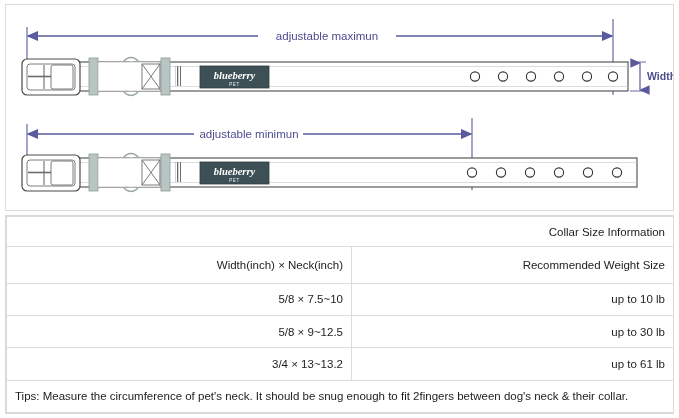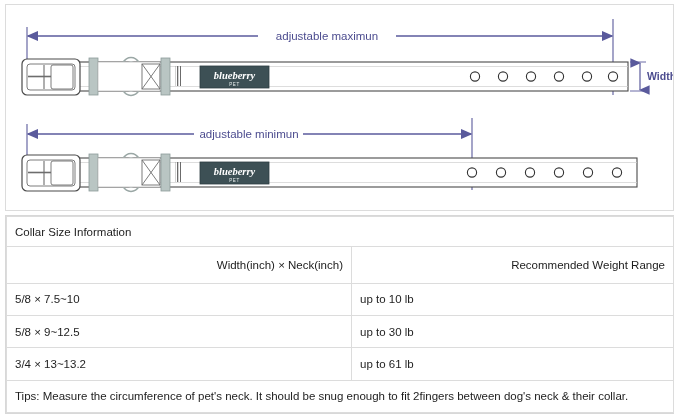--- a/index.html
+++ b/index.html
@@ -28,24 +28,24 @@
     width:100%;height:100%;border-collapse:collapse;table-layout:fixed;
   }
   table.size-table td{
     border:1px solid #dcdcdc;
     font-size:11.5px;
     color:#1d1d1d;
     padding:0 8px;
     background:#fff;
   }
   td.caption-cell{
-    text-align:left;height:28px;font-size:12px;border-left:none;border-top:none;border-right:none;
+    text-align:right;height:28px;font-size:12px;border-left:none;border-top:none;border-right:none;
   }
   td.head-cell{text-align:right;height:34px;}
-  td.body-cell{text-align:left;height:30px;margin-left:42px;}
+  td.body-cell{text-align:right;height:30px;margin-left:42px;}
   td.tips-cell{
     text-align:left;height:30px;font-size:11.5px;border-bottom:none;border-left:none;border-right:none;
   }
   col.c1{width:345px;}
   col.c2{width:322px;}
 </style>
 </head>
 <body>
 
 <div class="page">
@@ -179,21 +179,21 @@
       <colgroup>
           <col class="c1">
           <col class="c2">
         </colgroup>
       <tbody>
         <tr>
           <td class="caption-cell" colspan="2">Collar Size Information</td>
         </tr>
         <tr>
           <td class="head-cell">Width(inch)  ×  Neck(inch)</td>
-          <td class="head-cell">Recommended Weight Range</td>
+          <td class="head-cell">Recommended Weight Size</td>
         </tr>
         <tr>
           <td class="body-cell">5/8 × 7.5~10</td>
           <td class="body-cell">up to 10 lb</td>
         </tr>
         <tr>
           <td class="body-cell">5/8 × 9~12.5</td>
           <td class="body-cell">up to 30 lb</td>
         </tr>
         <tr>

